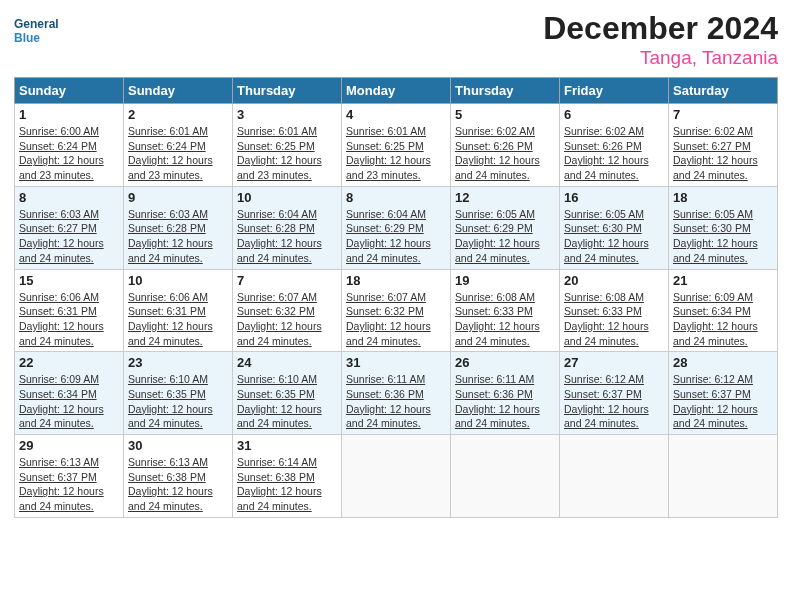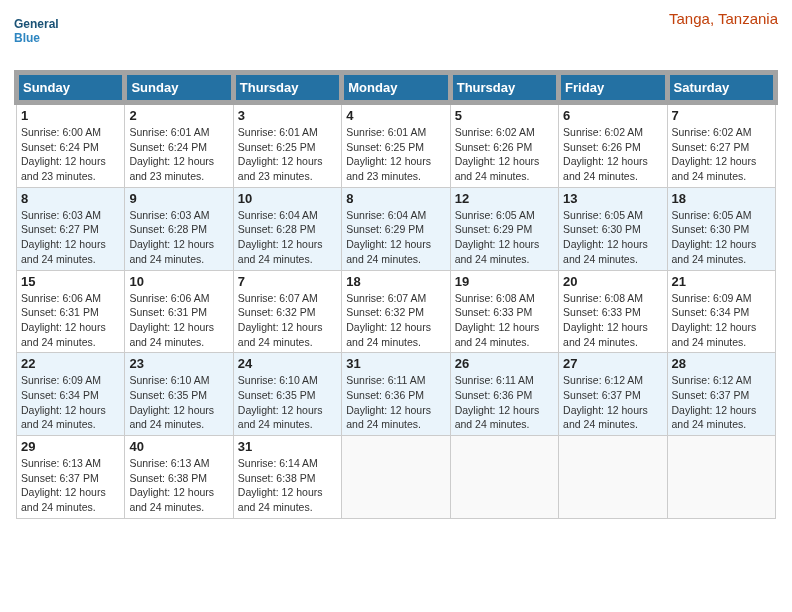--- a/index.html
+++ b/index.html
@@ -11,54 +11,54 @@
       overflow: hidden;
     }
     .container {
       width: 792px;
       padding: 10px 14px 10px 14px;
     }
     .header {
       display: flex;
       justify-content: space-between;
       align-items: flex-start;
-      margin-bottom: 20px;
+      margin-bottom: 8px;
     }
     .logo {
       display: flex;
       align-items: center;
       font-size: 18px;
       font-weight: bold;
       color: #1a5276;
     }
     .title-block {
       text-align: right;
     }
     .month-title {
       font-size: 32px;
       font-weight: bold;
       color: #222;
     }
     .location {
-      font-size: 15px;
-      color: #c2410c;
+      font-size: 19px;
+      color: #ec4899;
     }
     .calendar {
       width: 100%;
       border-collapse: collapse;
       font-size: 11px;
     }
     .calendar th {
       background: #2471a3;
       color: #fff;
       padding: 5px 4px;
       text-align: left;
       font-size: 13px;
       font-weight: bold;
-      border: 5px solid #a3a3a3;
+      border: 1px solid #a3a3a3;
     }
     .calendar td {
       border: 1px solid #ccc;
       vertical-align: top;
       padding: 3px 4px;
       width: calc(100% / 7);
       height: 82px;
     }
     .calendar tr:nth-child(even) td {
       background: #eaf4fb;
@@ -70,20 +70,21 @@
       font-size: 13px;
       font-weight: bold;
       color: #222;
       display: block;
       margin-bottom: 2px;
     }
     .day-detail {
       color: #333;
       font-size: 10.5px;
       line-height: 1.4;
+      text-decoration: underline;
     }
     .empty-cell {
       background: #f9f9f9 !important;
     }
     .last-row td {
       height: 70px;
     }
   </style>
 </head>
 <body>
@@ -91,20 +92,21 @@
 <div class="container">
   <div class="header">
     <div class="logo">
   <svg width="50" height="40" viewBox="0 0 50 40" xmlns="http://www.w3.org/2000/svg">
     <text x="0" y="18" font-size="12" font-weight="bold" fill="#1a5276" font-family="Arial">General</text>
     <text x="0" y="32" font-size="12" font-weight="bold" fill="#2e86c1" font-family="Arial">Blue</text>
     <polygon points="46,8 54,16 50,12" fill="#2e86c1"></polygon>
   </svg>
 </div>
     <div class="title-block">
+      <div class="month-title">December 2024</div>
       <div class="location">Tanga, Tanzania</div>
     </div>
   </div>
 
   <table class="calendar">
     <thead>
       <tr>
         <th>Sunday</th>
         <th>Sunday</th>
         <th>Thursday</th>
@@ -160,21 +162,21 @@
       </td>
           <td>
         <span class="day-num">8</span>
         <span class="day-detail">Sunrise: 6:04 AM<br>Sunset: 6:29 PM<br>Daylight: 12 hours and 24 minutes.</span>
       </td>
           <td>
         <span class="day-num">12</span>
         <span class="day-detail">Sunrise: 6:05 AM<br>Sunset: 6:29 PM<br>Daylight: 12 hours and 24 minutes.</span>
       </td>
           <td>
-        <span class="day-num">13</span>
+        <span class="day-num">16</span>
         <span class="day-detail">Sunrise: 6:05 AM<br>Sunset: 6:30 PM<br>Daylight: 12 hours and 24 minutes.</span>
       </td>
           <td>
         <span class="day-num">18</span>
         <span class="day-detail">Sunrise: 6:05 AM<br>Sunset: 6:30 PM<br>Daylight: 12 hours and 24 minutes.</span>
       </td>
         </tr>
         <tr>
           <td>
         <span class="day-num">15</span>
@@ -234,21 +236,21 @@
         <span class="day-num">28</span>
         <span class="day-detail">Sunrise: 6:12 AM<br>Sunset: 6:37 PM<br>Daylight: 12 hours and 24 minutes.</span>
       </td>
         </tr>
         <tr class="last-row">
           <td>
         <span class="day-num">29</span>
         <span class="day-detail">Sunrise: 6:13 AM<br>Sunset: 6:37 PM<br>Daylight: 12 hours and 24 minutes.</span>
       </td>
           <td>
-        <span class="day-num">40</span>
+        <span class="day-num">30</span>
         <span class="day-detail">Sunrise: 6:13 AM<br>Sunset: 6:38 PM<br>Daylight: 12 hours and 24 minutes.</span>
       </td>
           <td>
         <span class="day-num">31</span>
         <span class="day-detail">Sunrise: 6:14 AM<br>Sunset: 6:38 PM<br>Daylight: 12 hours and 24 minutes.</span>
       </td>
           <td class="empty-cell"></td>
           <td class="empty-cell"></td>
           <td class="empty-cell"></td>
           <td class="empty-cell"></td>

